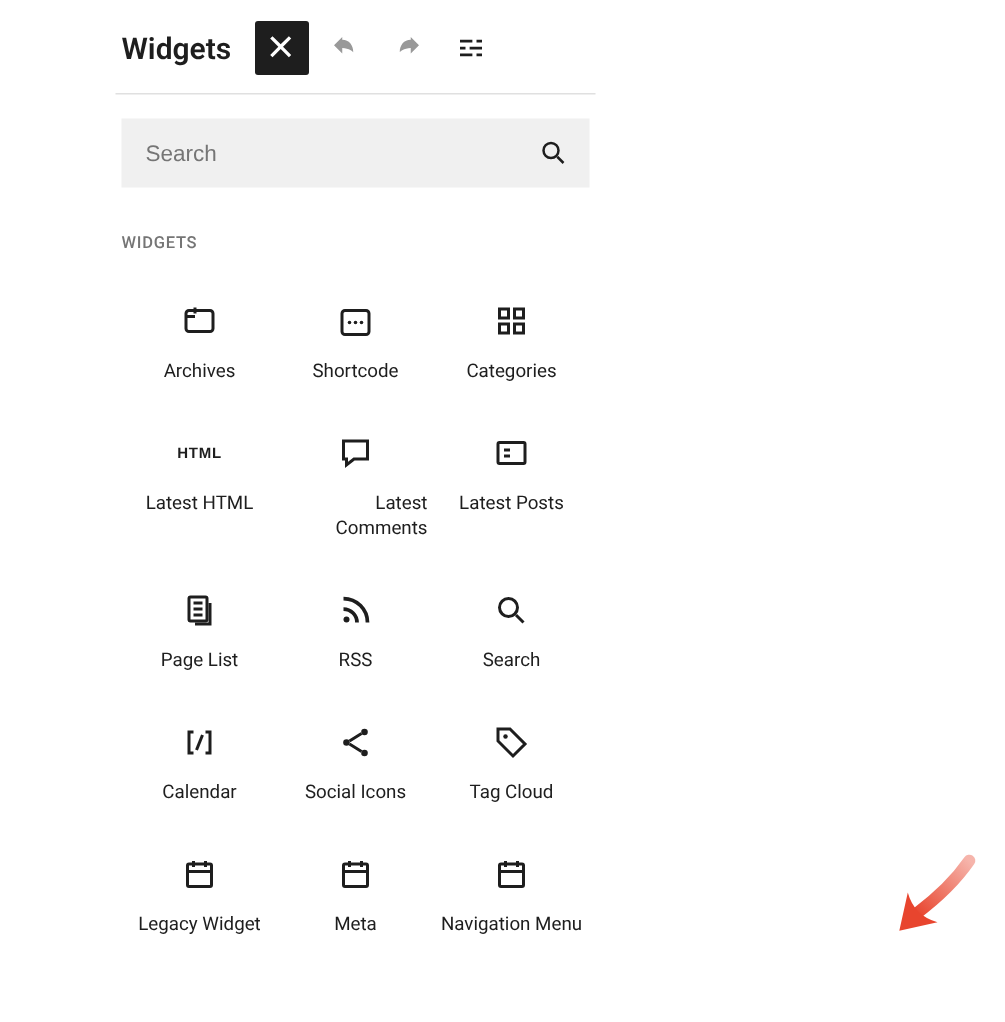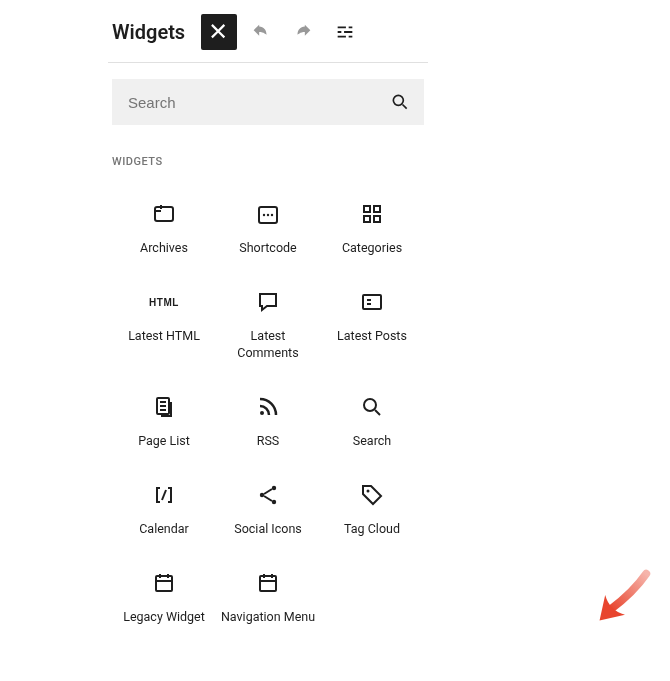--- a/index.html
+++ b/index.html
@@ -7,21 +7,21 @@
     margin: 0;
     font-family: -apple-system, BlinkMacSystemFont, "Segoe UI", Roboto, sans-serif;
     background: #fff;
     color: #1e1e1e;
     width: 670px;
     height: 681px;
     position: relative;
   }
   .panel {
     width: 320px;
-    margin-left: 108px;
+    margin-left: 77px;
     padding-top: 14px;
   }
   .header {
     display: flex;
     align-items: center;
     gap: 6px;
     padding: 0 4px 12px 4px;
     border-bottom: 1px solid #e0e0e0;
   }
   .title {
@@ -98,21 +98,21 @@
   }
   .widget-item .icon-wrap svg { width: 24px; height: 24px; }
   .widget-item .icon-wrap.text {
     font-family: Liberation Sans, sans-serif;
     font-size: 10px;
     font-weight: 700;
     letter-spacing: 0.5px;
   }
   .widget-label {
     font-size: 12.5px;
-    text-align: center;
+    text-align: right;
     line-height: 1.3;
     color: #1e1e1e;
   }
 
   .arrow {
     position: absolute;
     left: 625px;
     top: 595px;
     pointer-events: none;
     transform: translate(-50%, -50%) rotate(-135deg);
@@ -329,20 +329,28 @@
           </svg>
         </div>
         <div class="widget-label">Legacy Widget</div>
       </div>
       <div class="widget-item">
         <div class="icon-wrap">
           <svg viewBox="0 0 24 24">
             <use href="#i-legacy"></use>
           </svg>
         </div>
+        <div class="widget-label">Meta</div>
+      </div>
+      <div class="widget-item">
+        <div class="icon-wrap">
+          <svg viewBox="0 0 24 24">
+            <use href="#i-legacy"></use>
+          </svg>
+        </div>
         <div class="widget-label">Navigation Menu</div>
       </div>
     </div>
 
 </div>
 
 <div class="arrow">
   <svg viewBox="0 0 80 80">
     <defs>
       <linearGradient id="ashaft" x1="0" y1="0" x2="0" y2="1">

